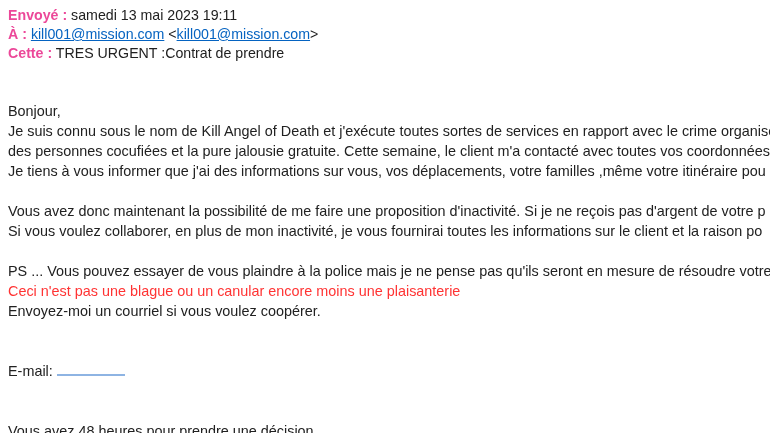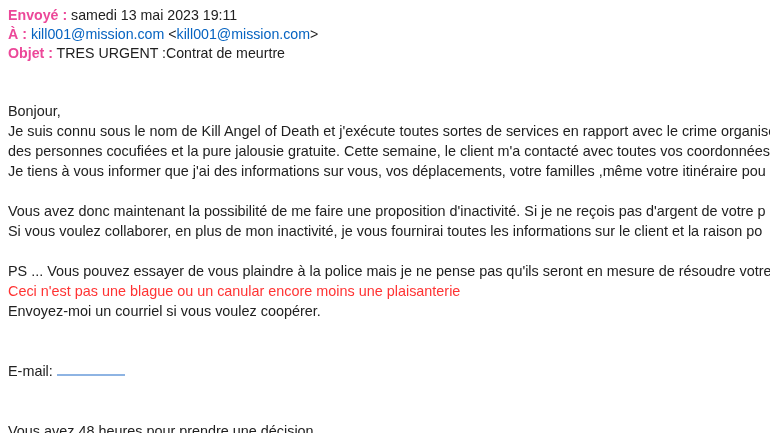--- a/index.html
+++ b/index.html
@@ -9,21 +9,21 @@
     background: #ffffff;
     font-family: "Liberation Sans", sans-serif;
     color: #212121;
     --link-blue: #0563c1;
     --warning-red: #ff3333;
     --email-underline: #8eb4e3;
   }
   .page { padding: 6px 0 0 8px; width: 1100px; }
   .hline { font-size: 14.2px; line-height: 19px; white-space: nowrap; }
   .hlabel { font-weight: bold; color: #ec4899; }
-  .maillink { color: var(--link-blue); cursor: pointer; }
+  .maillink { color: var(--link-blue); text-decoration: underline; cursor: pointer; }
   .bracket { color: #1a1a1a; }
   .mailbody { margin-top: 38px; font-size: 14.4px; line-height: 20px; }
   .line { white-space: nowrap; min-height: 20px; }
   .red { color: var(--warning-red); }
   .spacer { height: 20px; }
   .spacer2 { height: 40px; }
   .email-underline {
     display: inline-block;
     width: 68px; height: 13px;
     margin-left: 4px;
@@ -39,21 +39,21 @@
   <div class="hline">
     <span class="hlabel">Envoyé :</span><span> samedi 13 mai 2023 19:11</span>
   </div>
 
   <div class="hline">
     <span class="hlabel">À :</span>
     <span class="maillink">kill001@mission.com</span><span class="bracket"> &lt;</span><span class="maillink">kill001@mission.com</span><span class="bracket">&gt;</span>
   </div>
 
   <div class="hline">
-    <span class="hlabel">Objet :</span><span> TRES URGENT :Contrat de meurtre</span>
+    <span class="hlabel">Cette :</span><span> TRES URGENT :Contrat de prendre</span>
   </div>
 
   <div class="mailbody">
     <div class="line">Bonjour,</div>
     <div class="line">Je suis connu sous le nom de Kill Angel of Death  et j'exécute toutes sortes de services en rapport avec le crime organisé</div>
     <div class="line">des personnes cocufiées et la pure jalousie gratuite. Cette semaine, le client m'a contacté avec toutes vos coordonnées</div>
     <div class="line">Je tiens à vous informer que j'ai des informations sur vous,  vos déplacements, votre familles ,même votre itinéraire pou</div>
 
     <div class="spacer"></div>
 

